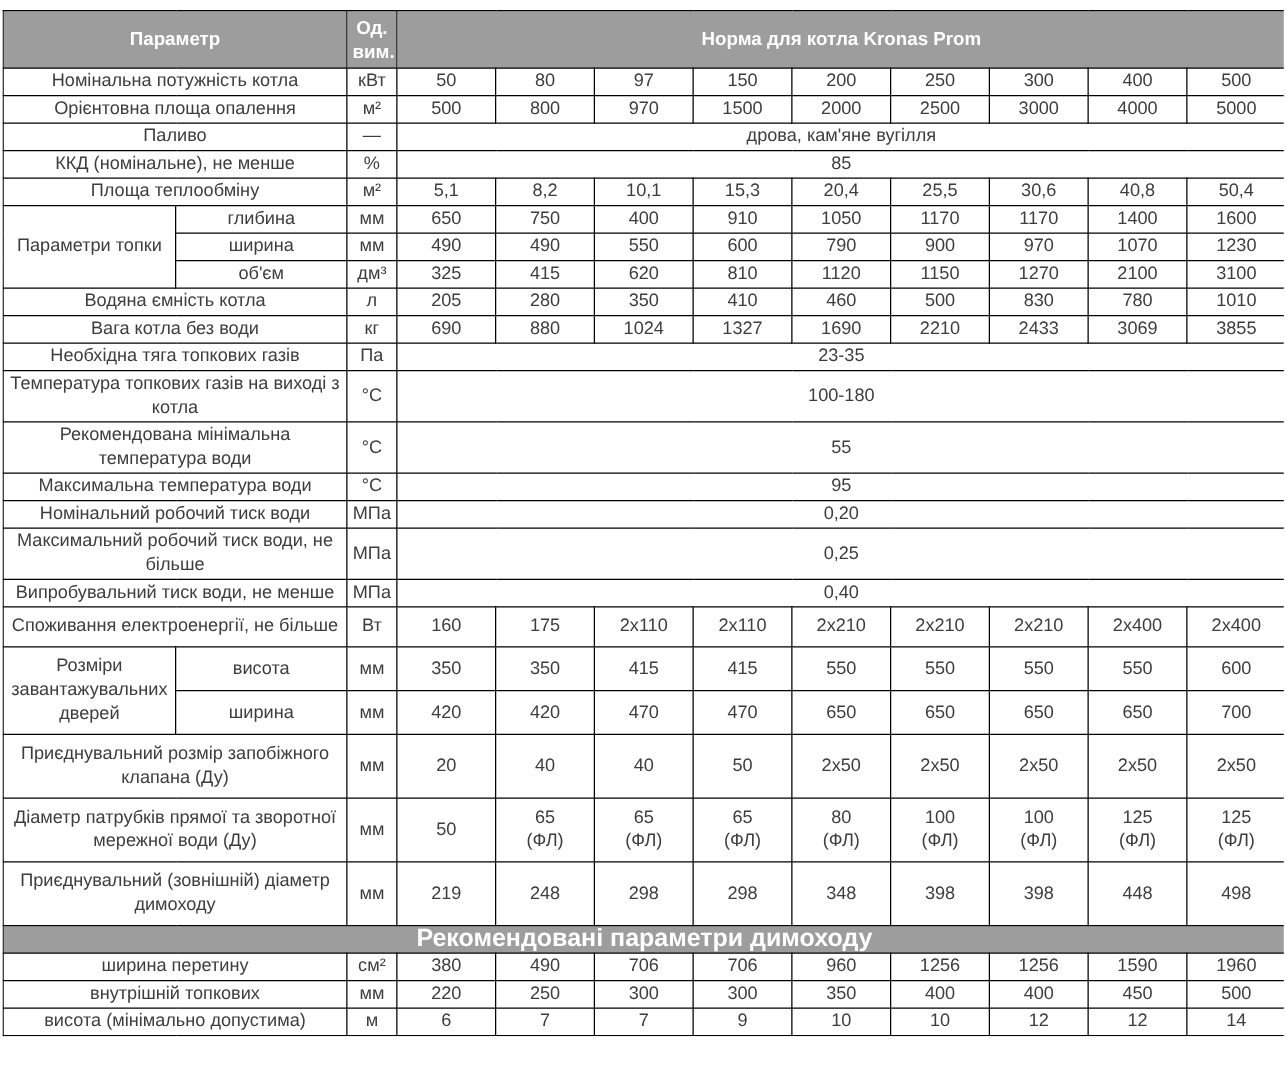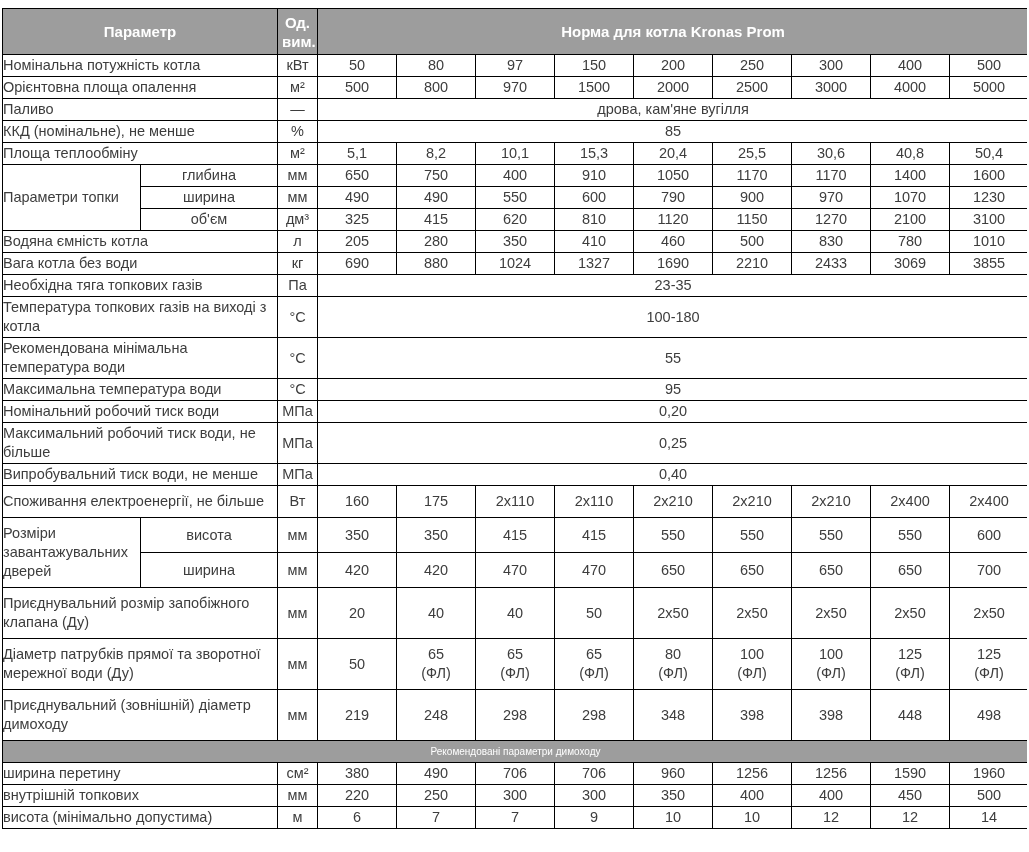--- a/index.html
+++ b/index.html
@@ -30,32 +30,32 @@
   .head{
     background:var(--header-bg);
     color:var(--header-text);
     font-weight:bold;
     height:46px;
     text-align:center;
     padding:2px 4px;
     font-size:15px;
   }
   td{padding:1px 4px;}
-  .label{text-align:left; padding:1px 0;}
+  .label{text-align:center; padding:1px 0;}
   .sublabel{text-align:center;}
   .unit{text-align:center; padding:1px 2px;}
   .val{text-align:center; white-space:pre-line;}
   tr.padded td{padding-top:6px; padding-bottom:6px;}
   .section-cell{
     background:var(--header-bg);
     color:var(--header-text);
-    font-weight:normal;
+    font-weight:bold;
     text-align:center;
     padding:1px 4px;
-    font-size:10px;
+    font-size:20px;
     height:22px;
   }
 </style>
 </head>
 <body>
 
 <table>
   <colgroup>
     <col style="width:138px">
     <col style="width:137px">

